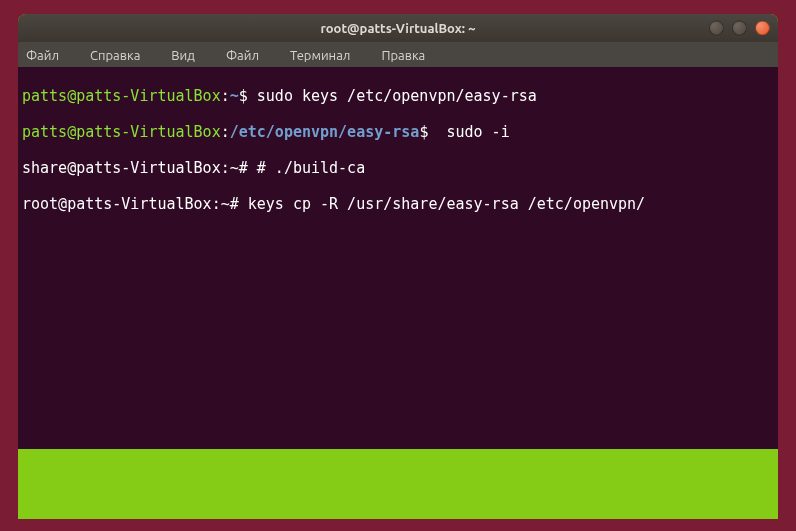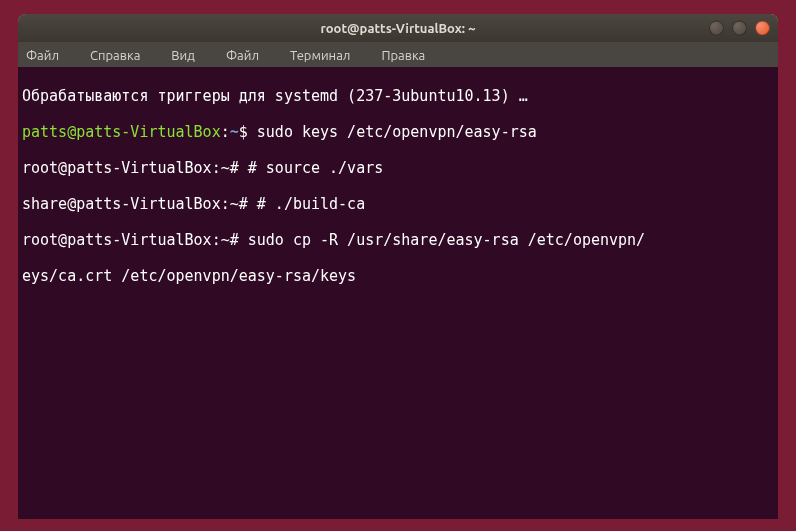--- a/index.html
+++ b/index.html
@@ -96,26 +96,24 @@
   </div>
   <div class="menubar">
     <span class="menu-item">Файл</span>
     <span class="menu-item">Справка</span>
     <span class="menu-item">Вид</span>
     <span class="menu-item">Файл</span>
     <span class="menu-item">Терминал</span>
     <span class="menu-item">Правка</span>
   </div>
   <div class="terminal-body">
-<div class="line">Обрабатываются триггеры для systemd (237-3ubuntu10.13) …</div>
 <div class="line"><span class="green">patts@patts-VirtualBox</span><span>:</span><span class="blue">~</span><span>$</span><span> sudo keys /etc/openvpn/easy-rsa</span></div>
-<div class="line">root@patts-VirtualBox:~# # source ./vars</div>
+<div class="line"><span class="green">patts@patts-VirtualBox</span><span>:</span><span class="blue">/etc/openvpn/easy-rsa</span><span>$</span><span>  sudo -i</span></div>
 <div class="line">share@patts-VirtualBox:~# # ./build-ca</div>
-<div class="line">root@patts-VirtualBox:~# sudo cp -R /usr/share/easy-rsa /etc/openvpn/</div>
-<div class="line">eys/ca.crt /etc/openvpn/easy-rsa/keys</div>
+<div class="line">root@patts-VirtualBox:~# keys cp -R /usr/share/easy-rsa /etc/openvpn/</div>
 
 
 
 
 
 
 
 
 
 

